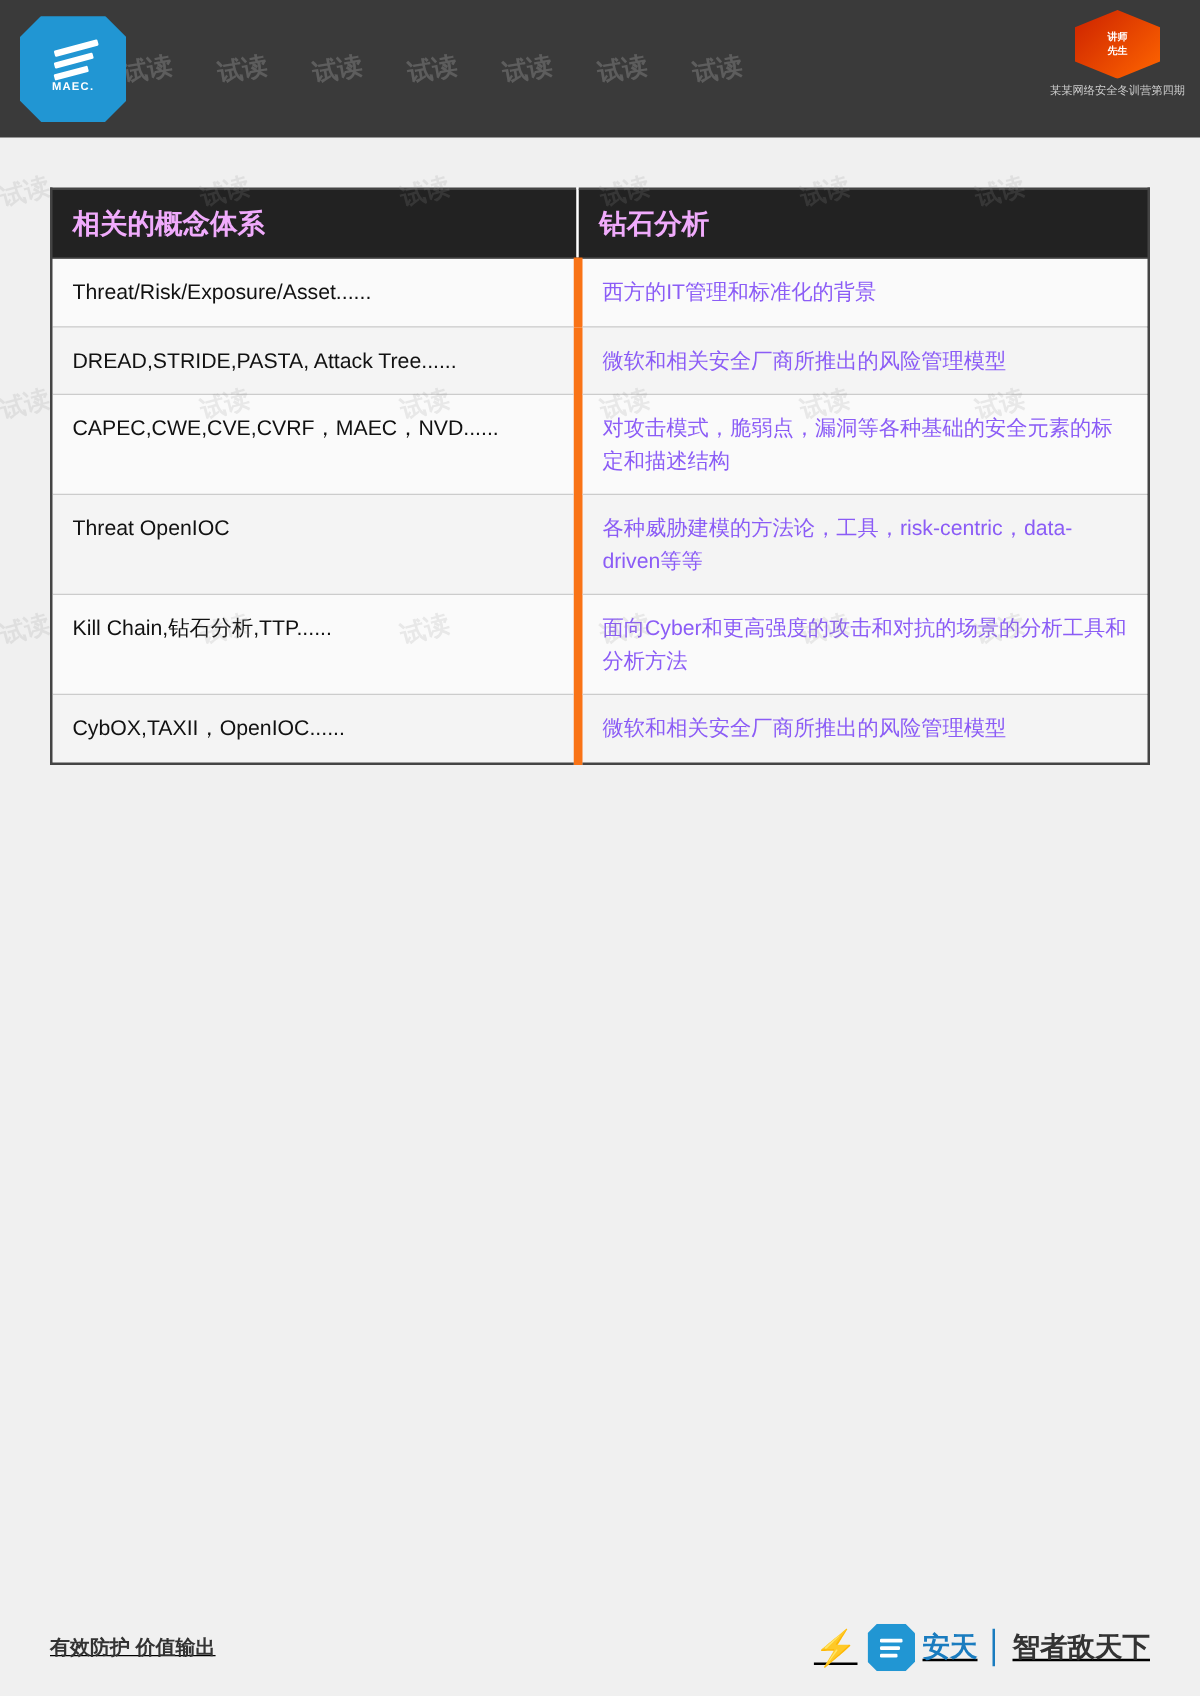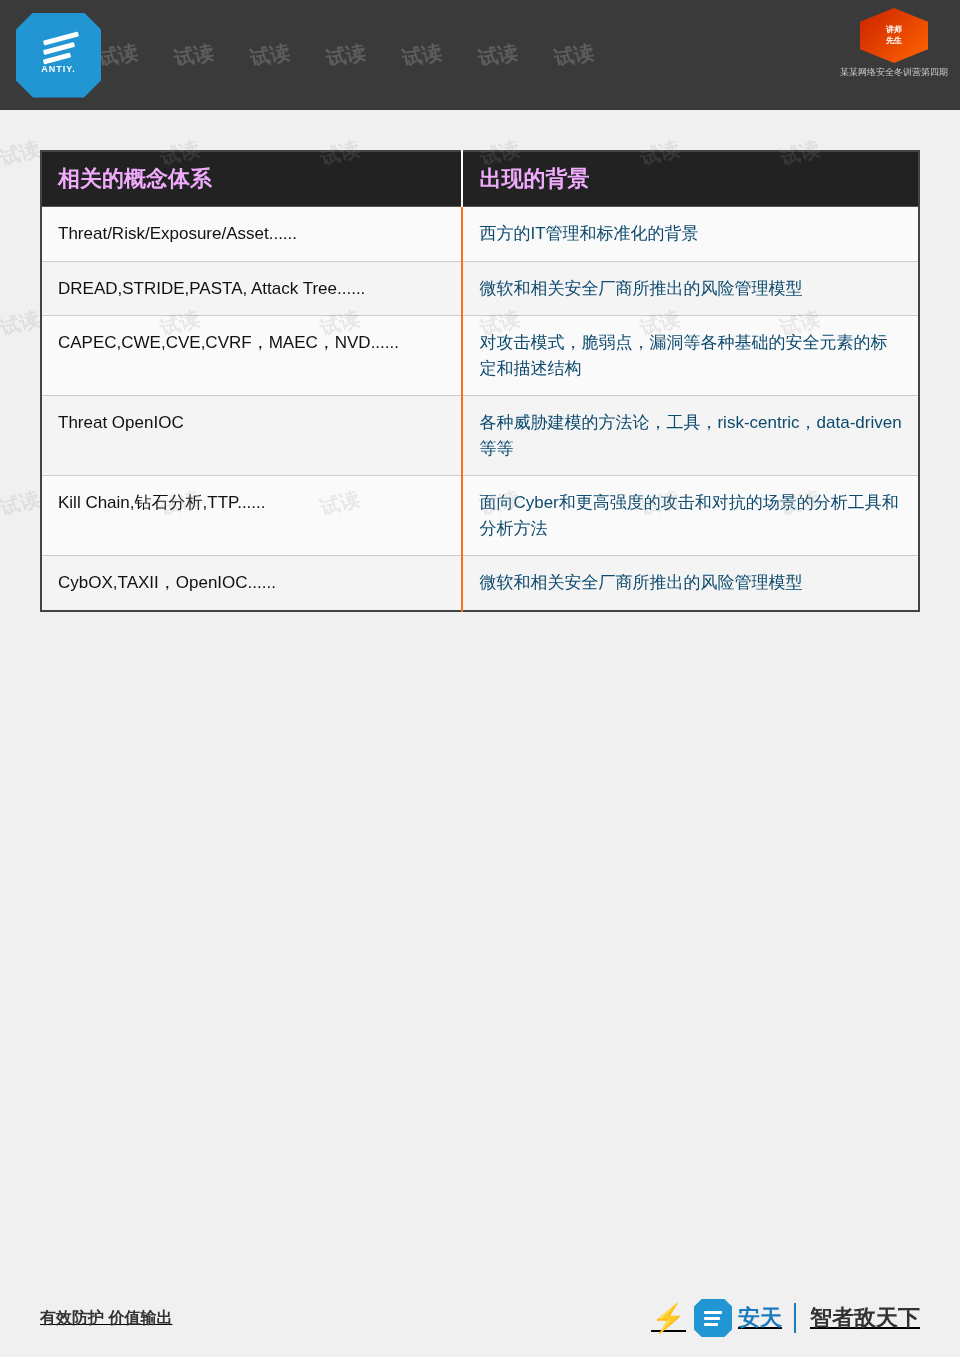--- a/index.html
+++ b/index.html
@@ -141,31 +141,31 @@
     .table-header-row th:first-child {
       width: 48%;
       border-right: 2px solid #fff;
     }
 
     .data-row td {
       padding: 14px 16px;
       vertical-align: top;
       border: 1px solid #ccc;
       font-size: 17px;
-      color: #0c4a6e;
+      color: #8b5cf6;
       background: #fafafa;
       line-height: 1.5;
     }
 
     .data-row:nth-child(even) td {
       background: #f4f4f4;
     }
 
     .data-row td:first-child {
-      border-right: 2px solid #f97316;
+      border-right: 7px solid #f97316;
       font-size: 17px;
       color: #111;
     }
 
     
     .page-watermarks {
       position: absolute;
       top: 0; left: 0; right: 0; bottom: 0;
       pointer-events: none;
       z-index: 5;
@@ -270,21 +270,21 @@
 <body>
 
 <div class="header">
 
   <div class="logo-box">
     <div class="logo-lines">
       <div class="logo-line"></div>
       <div class="logo-line"></div>
       <div class="logo-line"></div>
     </div>
-    <div class="logo-text">ANTIY.</div>
+    <div class="logo-text">MAEC.</div>
   </div>
 
   <div class="header-watermarks">
     <span class="header-wm">试读</span>
     <span class="header-wm">试读</span>
     <span class="header-wm">试读</span>
     <span class="header-wm">试读</span>
     <span class="header-wm">试读</span>
     <span class="header-wm">试读</span>
     <span class="header-wm">试读</span>
@@ -328,21 +328,21 @@
     <span class="pwm" style="top:560px; left:480px;">试读</span>
     <span class="pwm" style="top:560px; left:640px;">试读</span>
     <span class="pwm" style="top:560px; left:780px;">试读</span>
 
   </div>
 
   <table class="data-table">
     <thead>
       <tr class="table-header-row">
         <th>相关的概念体系</th>
-        <th>出现的背景</th>
+        <th>钻石分析</th>
       </tr>
     </thead>
     <tbody id="table-body">
     <tr class="data-row">
           <td>Threat/Risk/Exposure/Asset......</td>
           <td>西方的IT管理和标准化的背景</td>
         </tr>
         <tr class="data-row">
           <td>DREAD,STRIDE,PASTA, Attack Tree......</td>
           <td>微软和相关安全厂商所推出的风险管理模型</td>

